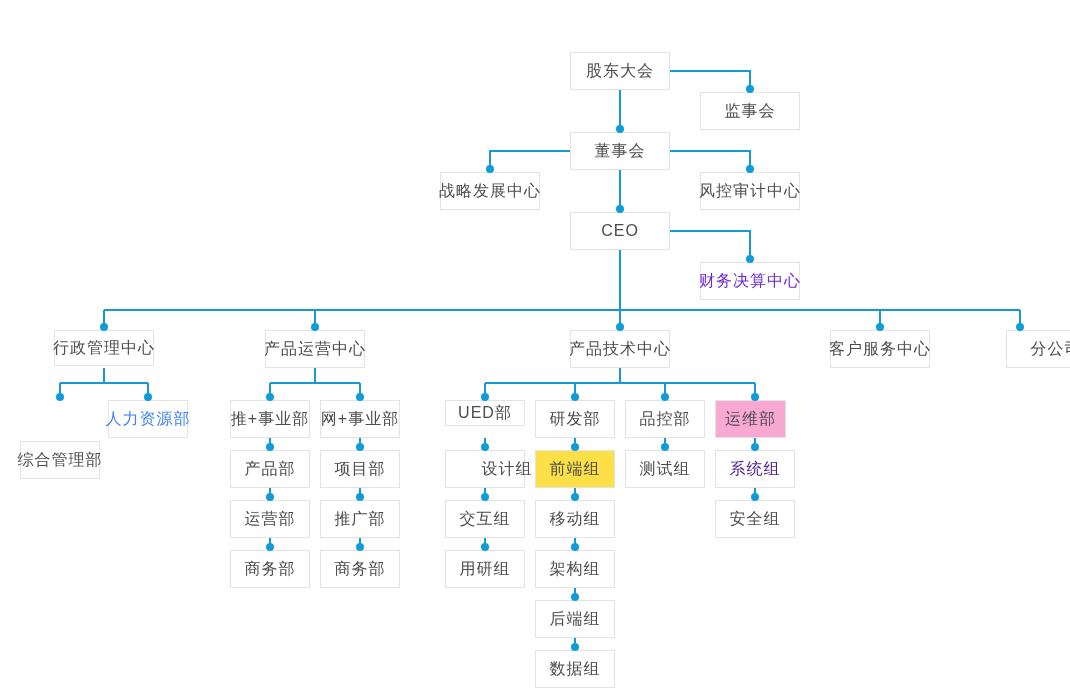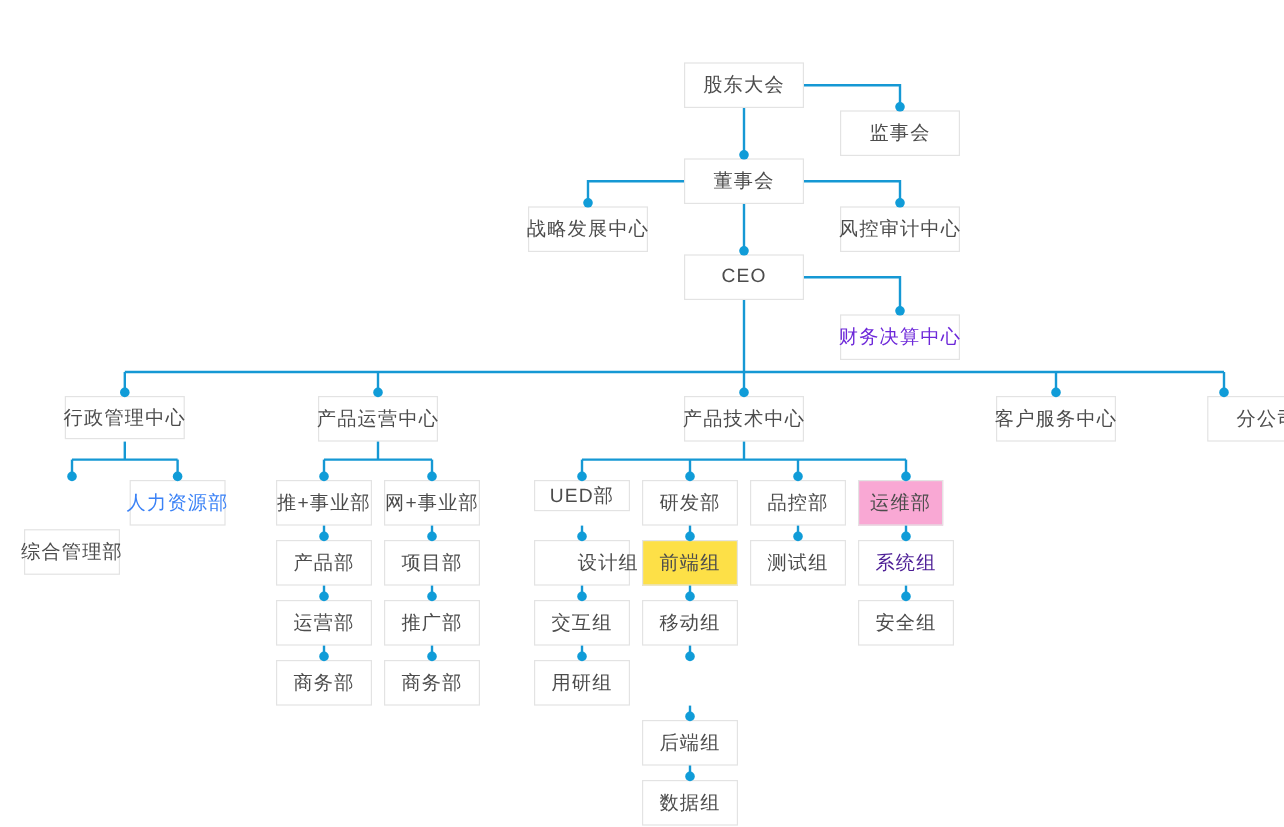--- a/index.html
+++ b/index.html
@@ -211,20 +211,23 @@
     </div>
     <div class="node" style="left: 445px; top: 550px; width: 80px; height: 38px; border-color: rgb(227, 227, 227); background: rgb(255, 255, 255);">
       <span style="color: rgb(76, 76, 76);">用研组</span>
     </div>
     <div class="node" style="left: 535px; top: 450px; width: 80px; height: 38px; border-color: rgb(227, 227, 227); background: #fde047;">
       <span style="color: rgb(76, 76, 76);">前端组</span>
     </div>
     <div class="node" style="left: 535px; top: 500px; width: 80px; height: 38px; border-color: rgb(227, 227, 227); background: rgb(255, 255, 255);">
       <span style="color: rgb(76, 76, 76);">移动组</span>
     </div>
+    <div class="node" style="left: 535px; top: 550px; width: 80px; height: 38px; border-color: rgb(227, 227, 227); background: rgb(255, 255, 255);">
+      <span style="color: rgb(76, 76, 76);">架构组</span>
+    </div>
     <div class="node" style="left: 535px; top: 600px; width: 80px; height: 38px; border-color: rgb(227, 227, 227); background: rgb(255, 255, 255);">
       <span style="color: rgb(76, 76, 76);">后端组</span>
     </div>
     <div class="node" style="left: 625px; top: 450px; width: 80px; height: 38px; border-color: rgb(227, 227, 227); background: rgb(255, 255, 255);">
       <span style="color: rgb(76, 76, 76);">测试组</span>
     </div>
     <div class="node" style="left: 535px; top: 650px; width: 80px; height: 38px; border-color: rgb(227, 227, 227); background: rgb(255, 255, 255);">
       <span style="color: rgb(76, 76, 76);">数据组</span>
     </div>
     <div class="node" style="left: 715px; top: 450px; width: 80px; height: 38px; border-color: rgb(227, 227, 227); background: rgb(255, 255, 255);">

